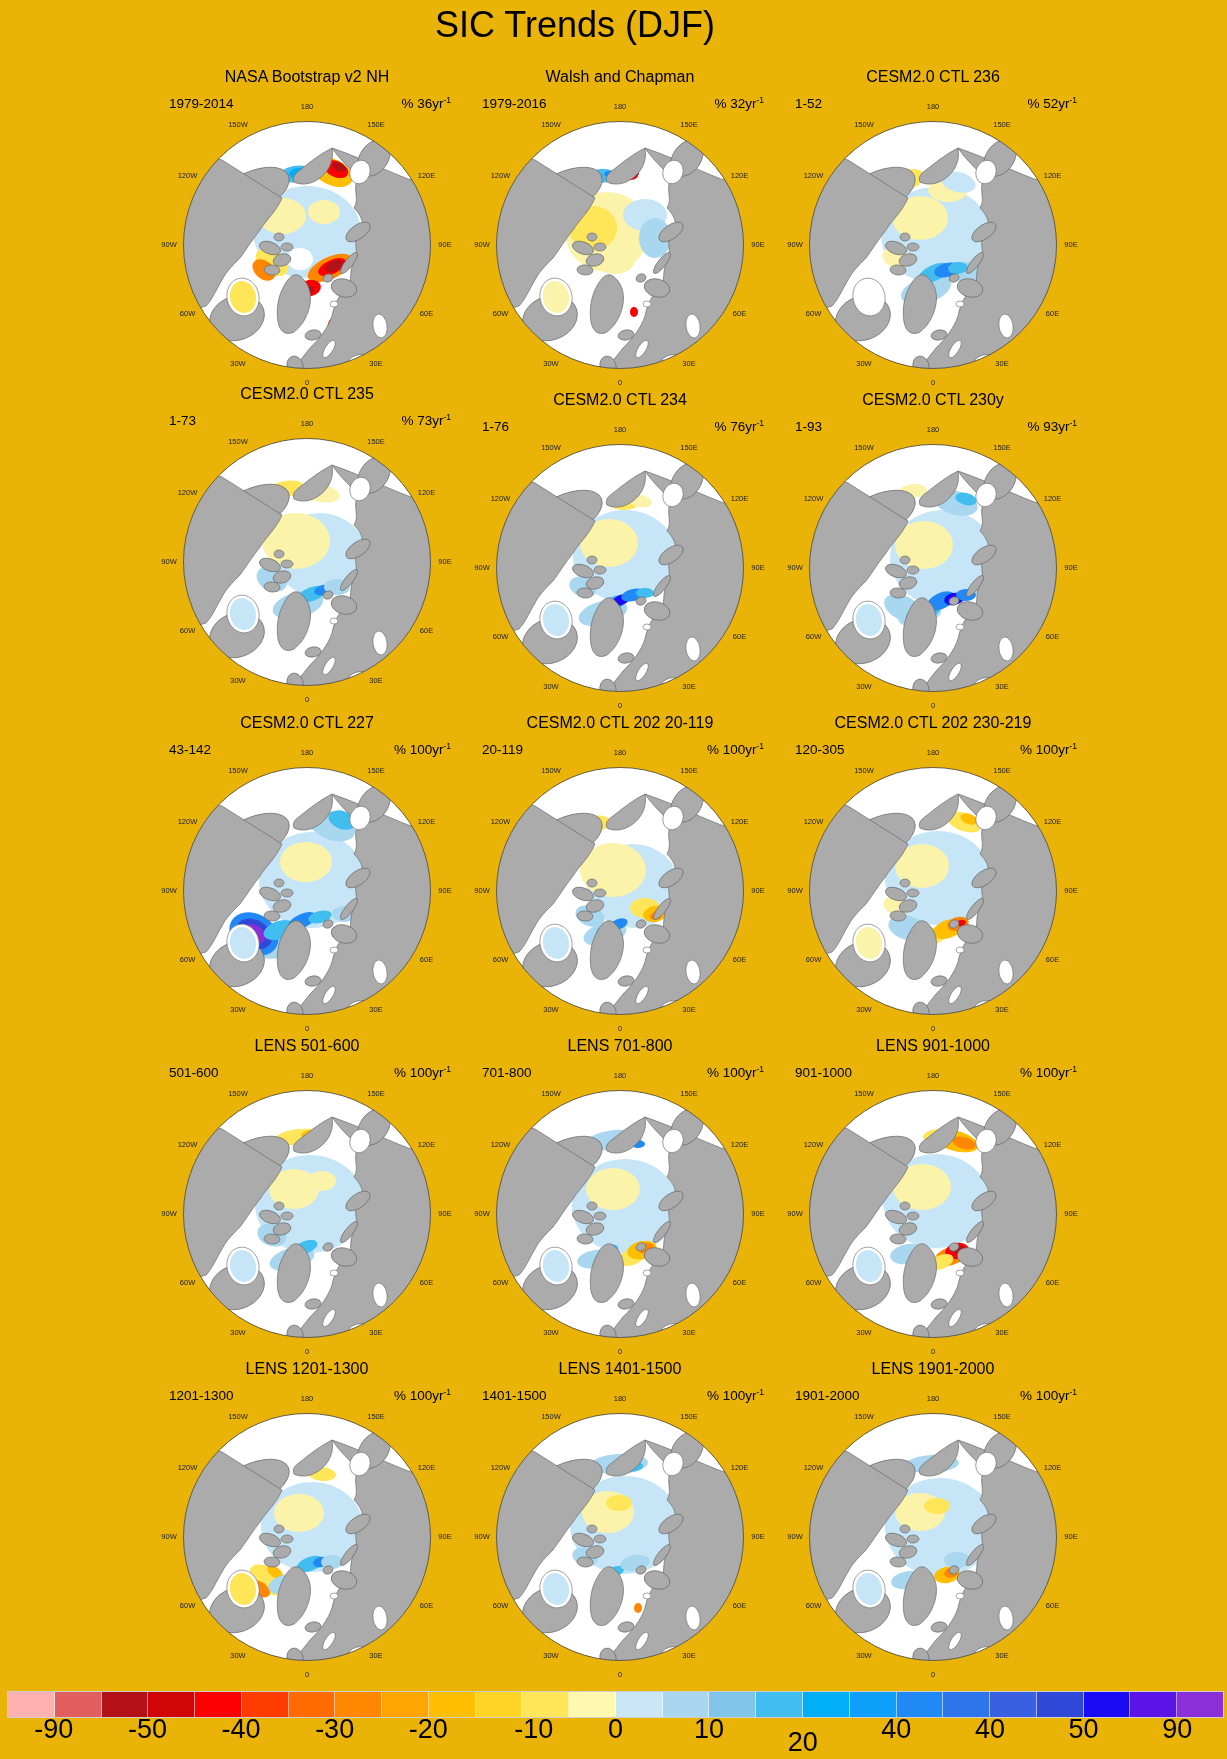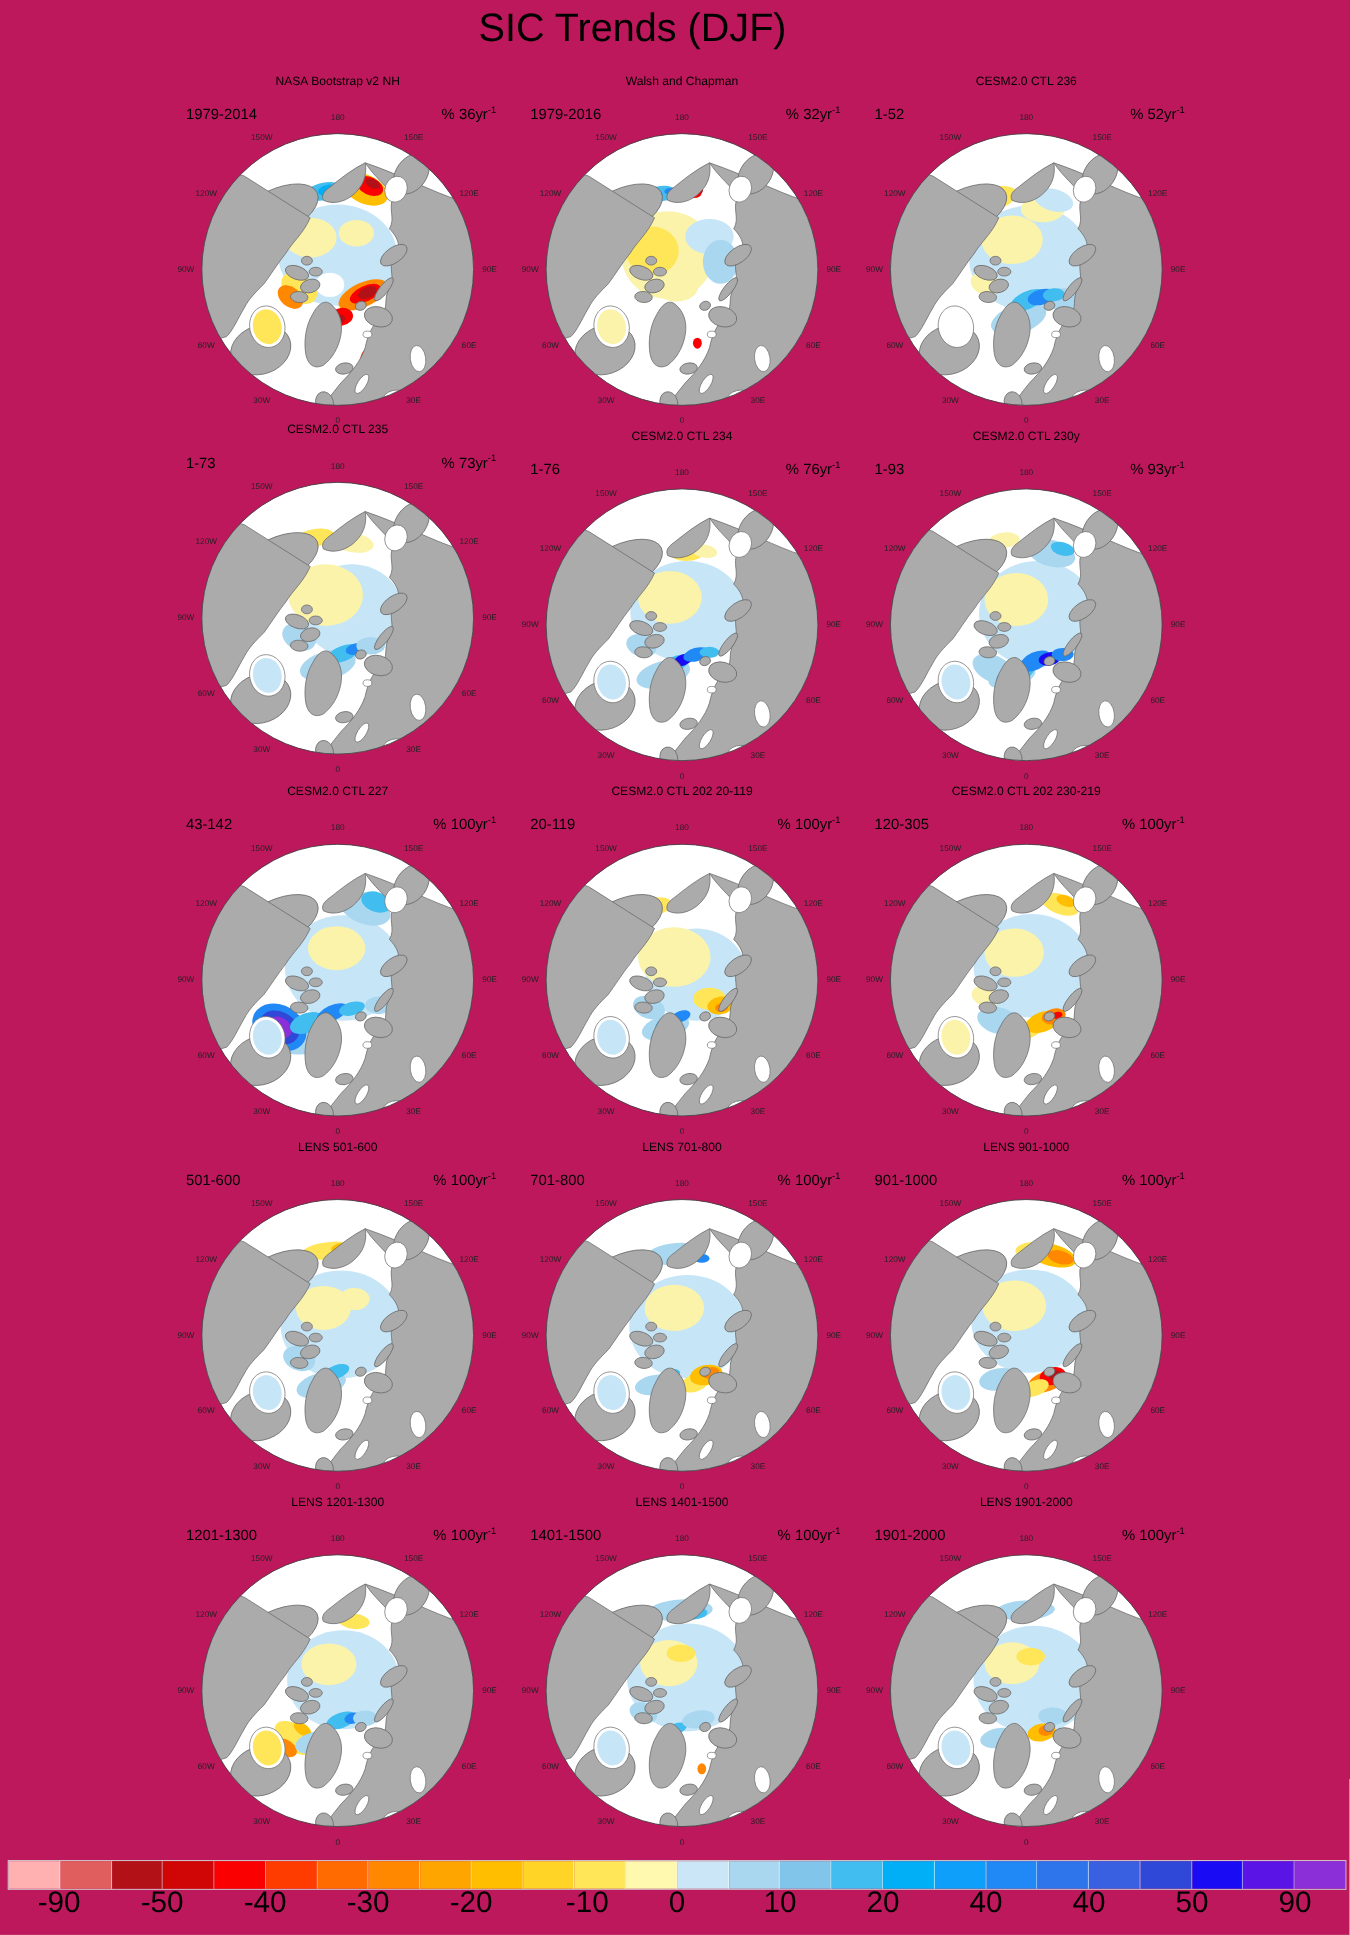--- a/index.html
+++ b/index.html
@@ -1,22 +1,22 @@
 <!DOCTYPE html>
 <html><head>
 <meta charset="utf-8">
 <style>
   html,body{margin:0;padding:0;background:#fff;}
-  .page{position:relative;width:1227px;height:1759px;background:#be185d;overflow:hidden;
+  .page{position:relative;width:1227px;height:1759px;background:#eab308;overflow:hidden;
         font-family:"Liberation Sans",sans-serif;color:#000;}
   .fig-title{position:absolute;top:4px;left:575px;transform:translateX(-50%);
              font-size:36px;font-weight:500;white-space:nowrap;}
   .panel{position:absolute;width:300px;height:332px;}
   .panel-title{position:absolute;top:2px;left:0;width:100%;text-align:center;
-               font-size:11px;white-space:nowrap;}
+               font-size:16px;white-space:nowrap;}
   .period{position:absolute;top:30px;left:12px;font-size:13.5px;}
   .rate{position:absolute;top:30px;right:6px;font-size:13.5px;}
   .rate .sup{font-size:8.5px;vertical-align:super;line-height:0;}
   svg.map{position:absolute;top:29px;left:0;}
   .lonlabels text{font-size:7.5px;fill:#222;}
   .colorbar{position:absolute;left:7px;top:1691px;width:1217px;height:27px;display:flex;
             border:1px solid #cfcfcf;box-sizing:border-box;}
   .cb-seg{flex:1 1 0;border-right:1px solid rgba(255,255,255,0.55);}
   .cb-seg:last-child{border-right:none;}
   .cb-label{position:absolute;top:1714px;transform:translateX(-50%);
@@ -701,19 +701,19 @@
     </div>
   <div id="cb-labels">
       <div class="cb-label" style="left: 53.8077px;">-90</div>
       <div class="cb-label" style="left: 147.423px; text-align: center;">-50</div>
       <div class="cb-label" style="left: 241.038px;">-40</div>
       <div class="cb-label" style="left: 334.654px;">-30</div>
       <div class="cb-label" style="left: 428.269px;">-20</div>
       <div class="cb-label" style="left: 521.885px; margin-left: 12px;">-10</div>
       <div class="cb-label" style="left: 615.5px;">0</div>
       <div class="cb-label" style="left: 709.115px;">10</div>
-      <div class="cb-label" style="left: 802.731px;">20</div>
+      <div class="cb-label" style="left: 802.731px; margin-top: 13px;">20</div>
       <div class="cb-label" style="left: 896.346px;">40</div>
       <div class="cb-label" style="left: 989.962px;">40</div>
       <div class="cb-label" style="left: 1083.58px;">50</div>
       <div class="cb-label" style="left: 1177.19px;">90</div>
     </div>
 </div>
 
 </body></html>

